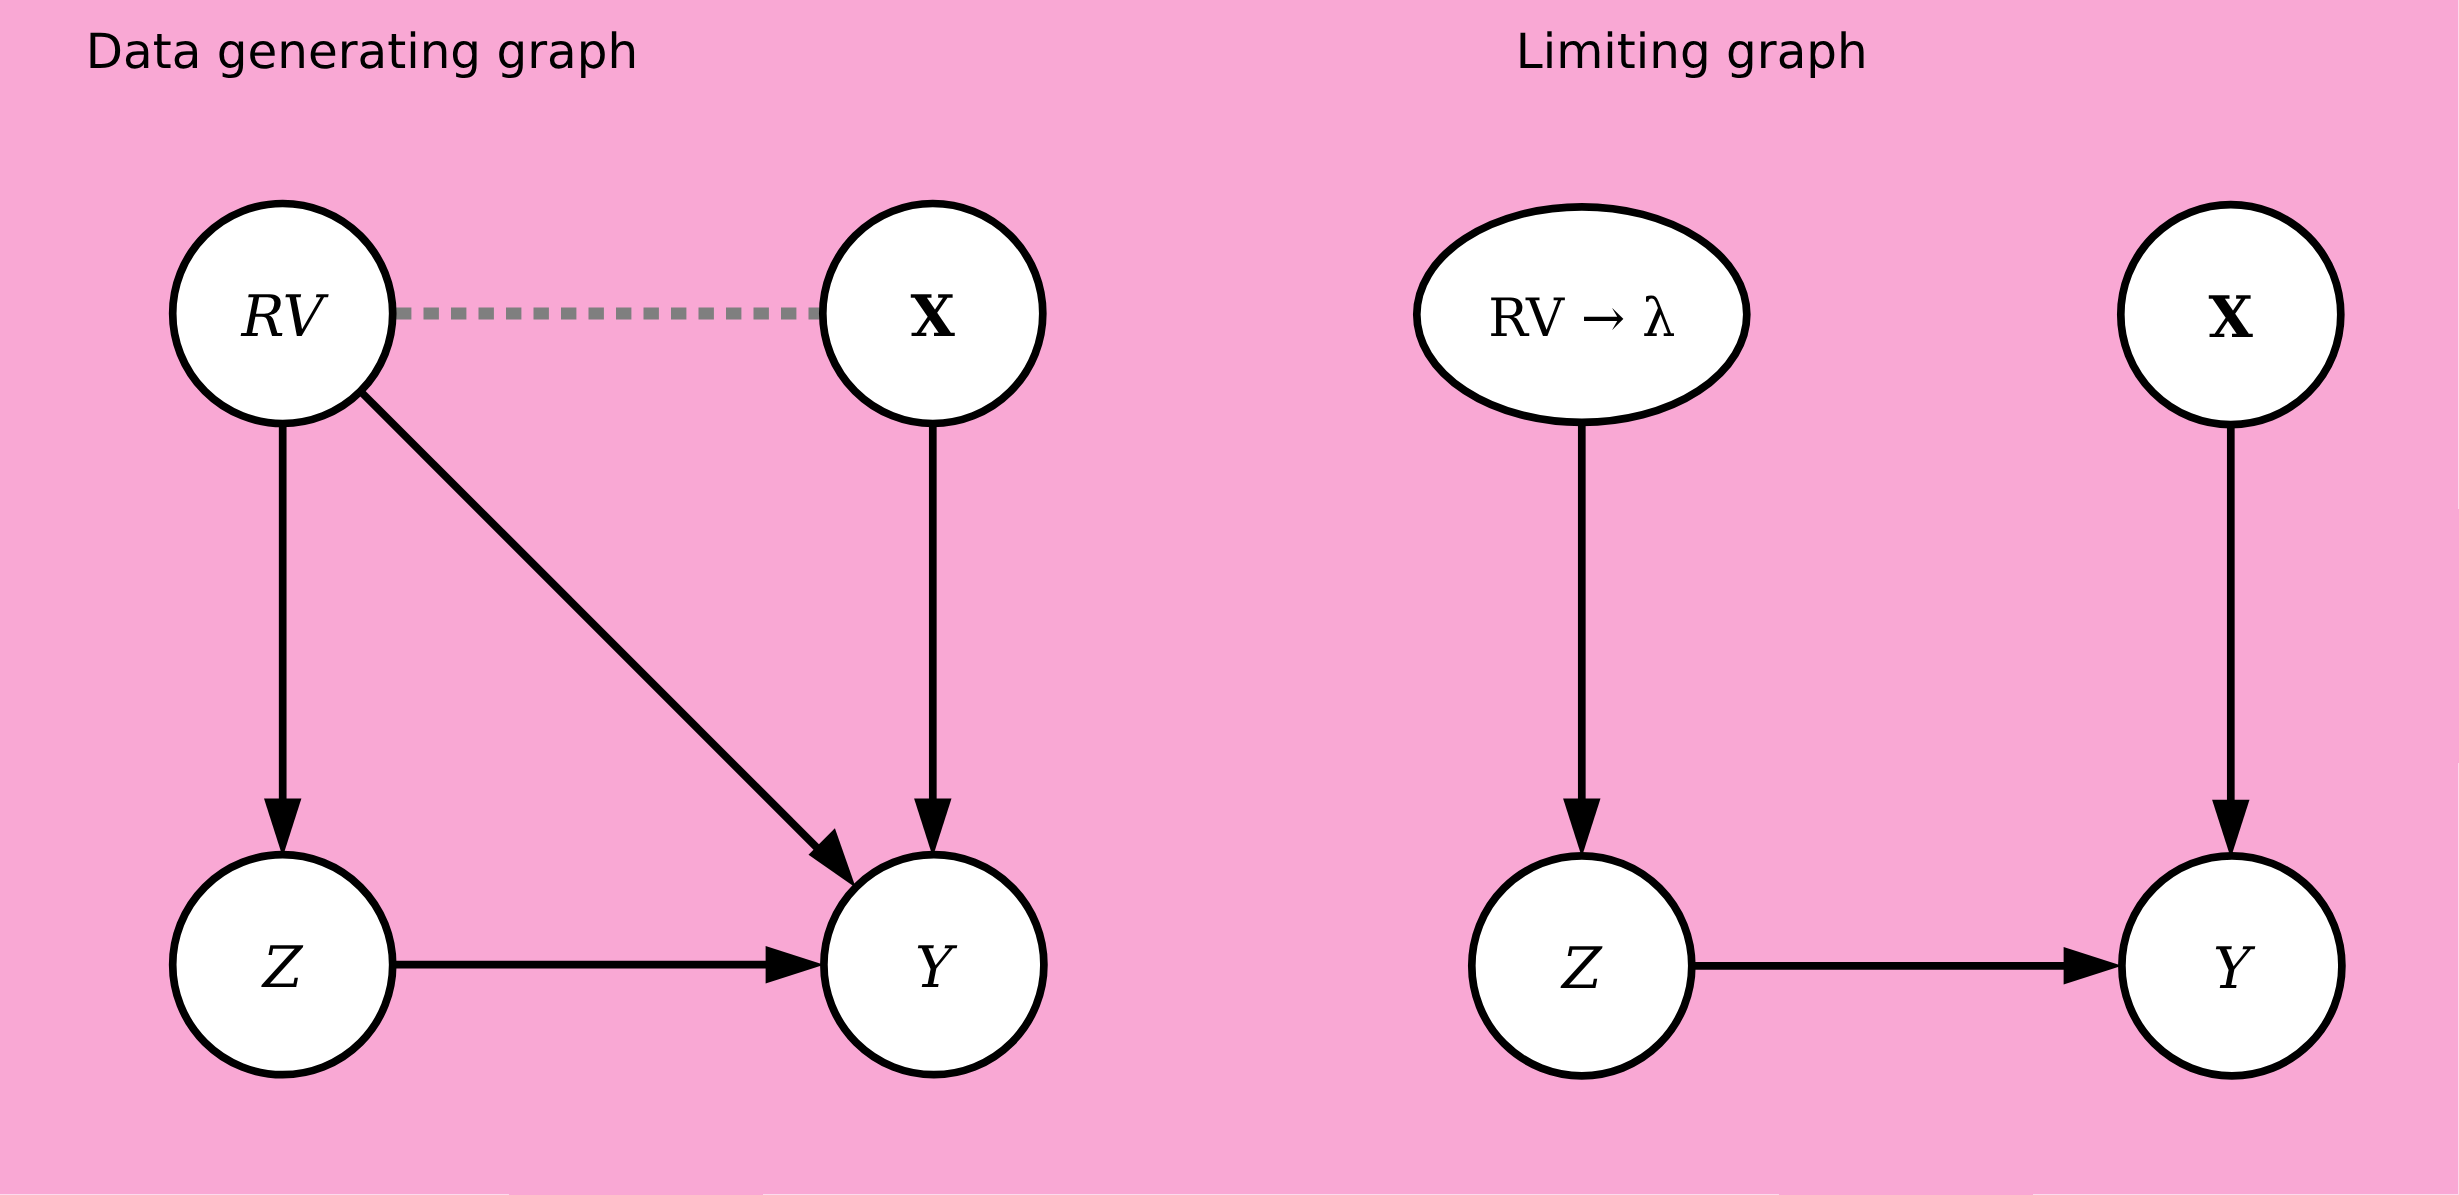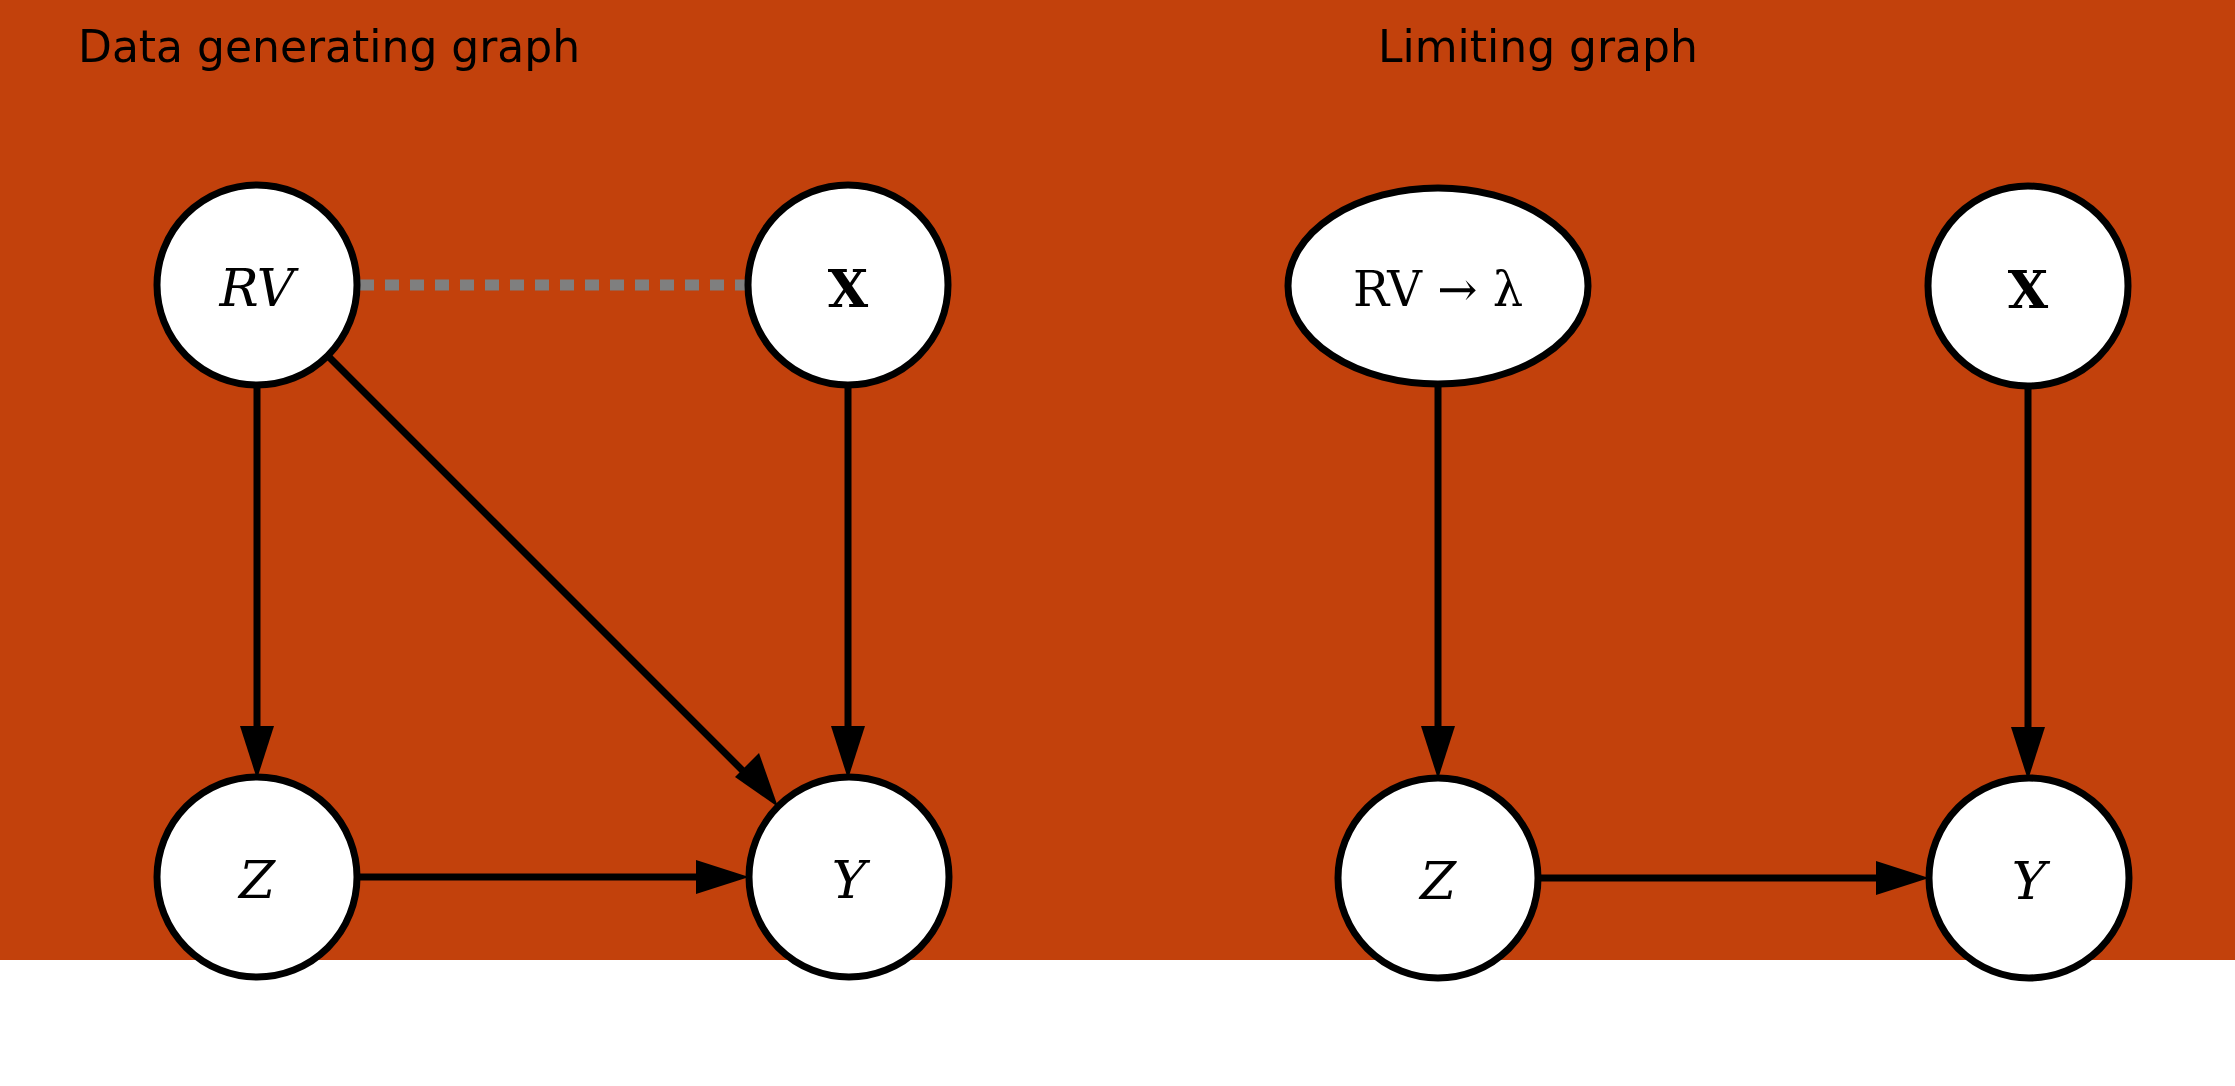--- a/index.html
+++ b/index.html
@@ -9,22 +9,22 @@
   }
   body {
     width: 2235px;
     height: 1086px;
     font-family: "Liberation Sans", sans-serif;
     overflow: hidden;
   }
   #figure-root {
     position: relative;
     width: 2235px;
-    height: 960px;
-    background: #c2410c;
+    height: 1086px;
+    background: #f9a8d4;
   }
   svg.figure-canvas {
     display: block;
     width: 2235px;
     height: 1086px;
   }
   .panel-title {
     font-family: "DejaVu Sans", sans-serif;
     font-size: 44px;
     fill: #000000;

